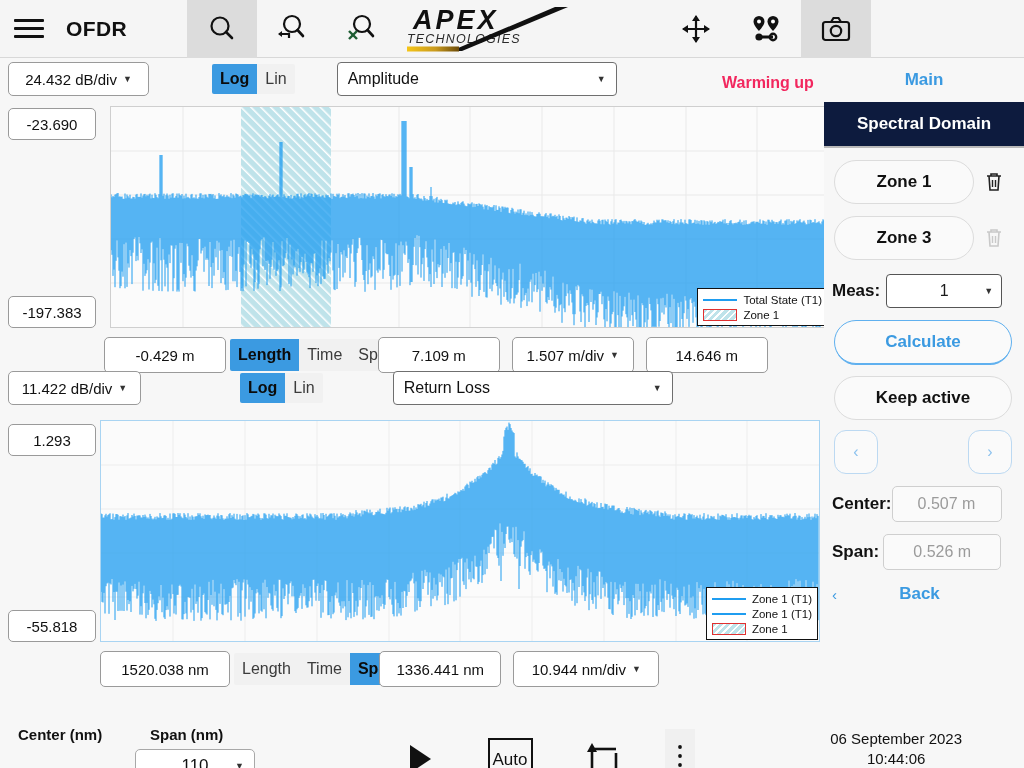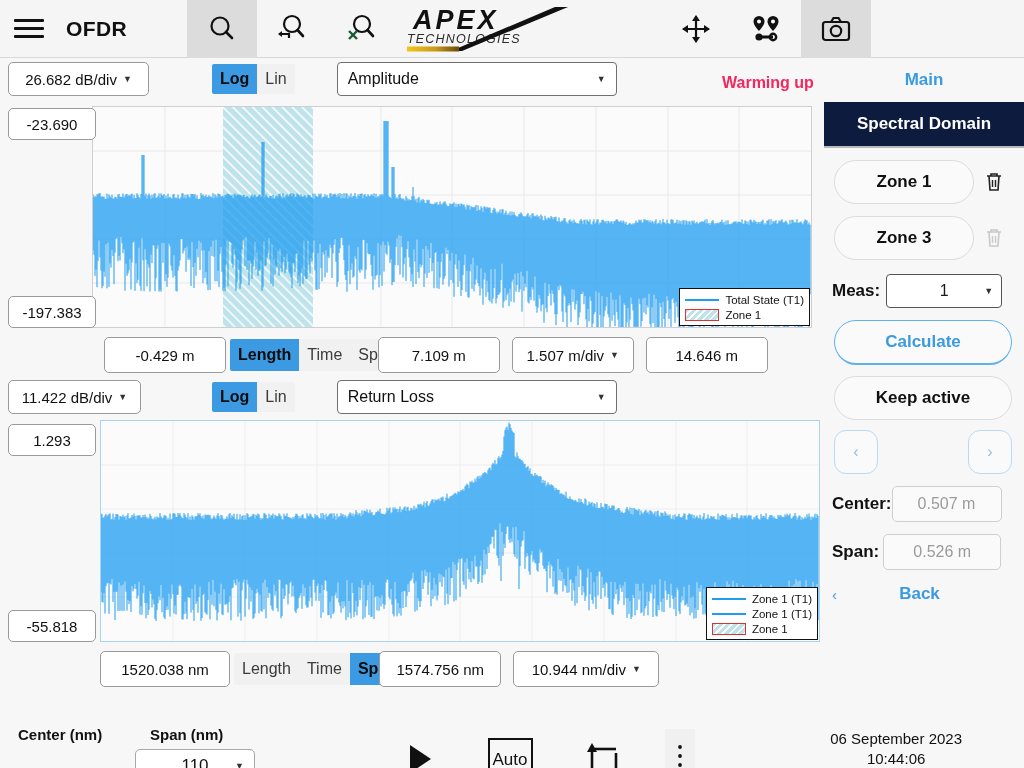--- a/index.html
+++ b/index.html
@@ -209,37 +209,37 @@
       <svg width="34" height="34" viewBox="0 0 34 34">
         <rect x="4" y="10" width="26" height="18" rx="2.5" fill="none" stroke="#111" stroke-width="2.2"></rect>
         <path d="M12 10 l2.5-4 h5 l2.5 4" fill="none" stroke="#111" stroke-width="2.2"></path>
         <circle cx="17" cy="19" r="5.2" fill="none" stroke="#111" stroke-width="2.2"></circle>
       </svg>
     </div>
   </div>
 
   <div class="ctrl-row" style="left:8px; top:62px;">
     <div class="field" style="width:141px">
-      <span>26.682 dB/div</span>
+      <span>24.432 dB/div</span>
       <span class="caret">▼</span>
     </div>
     <div class="seg" style="margin-left:63px">
       <div class="on">Log</div>
       <div>Lin</div>
     </div>
     <div class="sel" style="width:280px; margin-left:42px">
       <span>Amplitude</span>
       <span class="caret">▼</span>
     </div>
   </div>
 
   <div id="warming" style="left:722px; top:74px;">Warming up</div>
   <div class="chev-small" style="position:absolute; left:828px; top:72px;">‹</div>
 
-  <div class="chart-panel" style="left:92px; top:106px; width:720px; height:222px; border:1px solid #cfcfcf;">
+  <div class="chart-panel" style="left:110px; top:106px; width:720px; height:222px; border:1px solid #cfcfcf;">
     <div class="plot" style="left:0; top:0; width:718px; height:220px;">
       <svg width="718" height="220" viewBox="0 0 718 220" preserveAspectRatio="none">
         <defs>
           <pattern id="hatch1" width="7" height="7" patternTransform="rotate(-45)" patternUnits="userSpaceOnUse">
             <rect width="7" height="7" fill="#bfe3ea"></rect>
             <line x1="0" y1="0" x2="0" y2="7" stroke="#ffffff" stroke-width="3"></line>
           </pattern>
         </defs>
         <rect width="718" height="220" fill="#fbfbfb"></rect>
         <g stroke="#e9e9e9" stroke-width="1">
@@ -290,21 +290,21 @@
       <div>Spe</div>
     </div>
     <div class="field" style="width:122px; height:36px; margin-left:-17px;">7.109 m</div>
     <div class="field" style="width:122px; height:36px; margin-left:12px;">
       <span>1.507 m/div</span>
       <span class="caret">▼</span>
     </div>
     <div class="field" style="width:122px; height:36px; margin-left:12px;">14.646 m</div>
   </div>
 
-  <div class="ctrl-row" style="left:8px; top:380px;">
+  <div class="ctrl-row" style="left:8px; top:371px;gap:28px;">
     <div class="field" style="width:133px">
       <span>11.422 dB/div</span>
       <span class="caret">▼</span>
     </div>
     <div class="seg" style="margin-left:71px">
       <div class="on">Log</div>
       <div>Lin</div>
     </div>
     <div class="sel" style="width:280px; margin-left:42px">
       <span>Return Loss</span>
@@ -359,21 +359,21 @@
   <div class="ylab" style="top:588px; width:96px;">-44.396</div>
   <div class="ybox" style="left:8px; top:610px; width:88px;">-55.818</div>
 
   <div class="ctrl-row" style="left:100px; top:651px;">
     <div class="field" style="width:130px; height:36px;">1520.038 nm</div>
     <div class="seg" style="margin-left:4px; height:32px;">
       <div>Length</div>
       <div>Time</div>
       <div class="on">Spe</div>
     </div>
-    <div class="field" style="width:122px; height:36px; margin-left:-16px;">1574.756 nm</div>
+    <div class="field" style="width:122px; height:36px; margin-left:-16px;">1336.441 nm</div>
     <div class="field" style="width:146px; height:36px; margin-left:12px;">
       <span>10.944 nm/div</span>
       <span class="caret">▼</span>
     </div>
   </div>
   <div class="chev-small" style="position:absolute; left:828px; top:662px;">‹</div>
 
   <div id="sidebar">
     <div id="sb-head">
       <div id="sb-main">Main</div>

